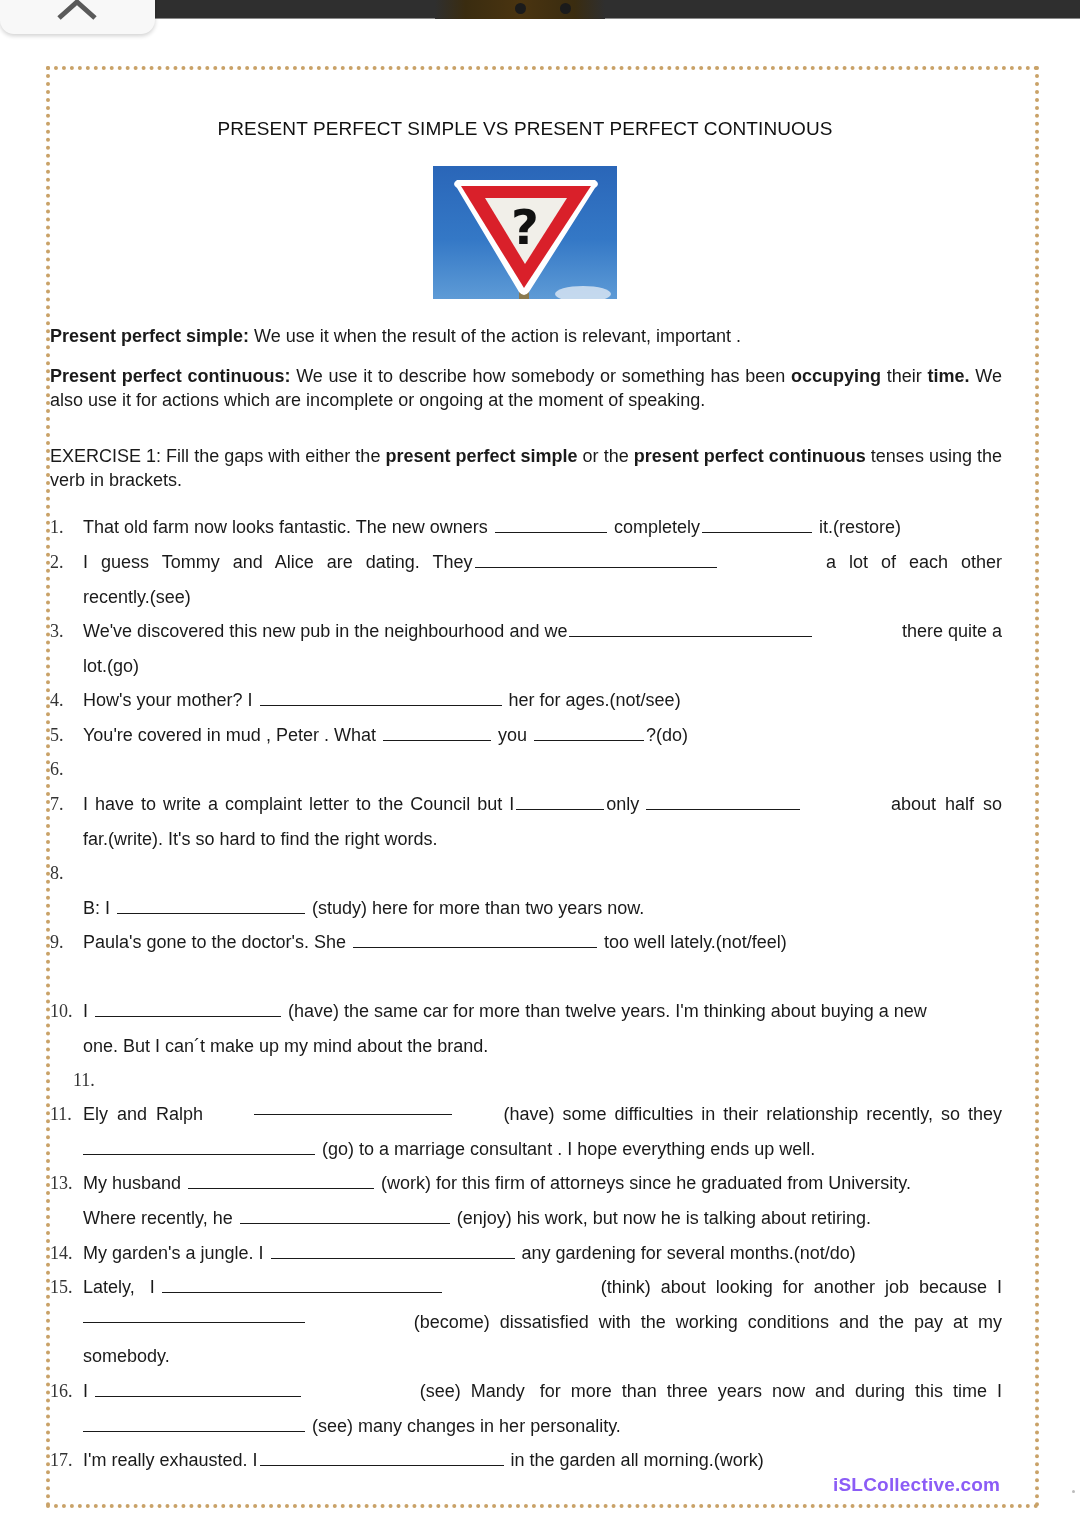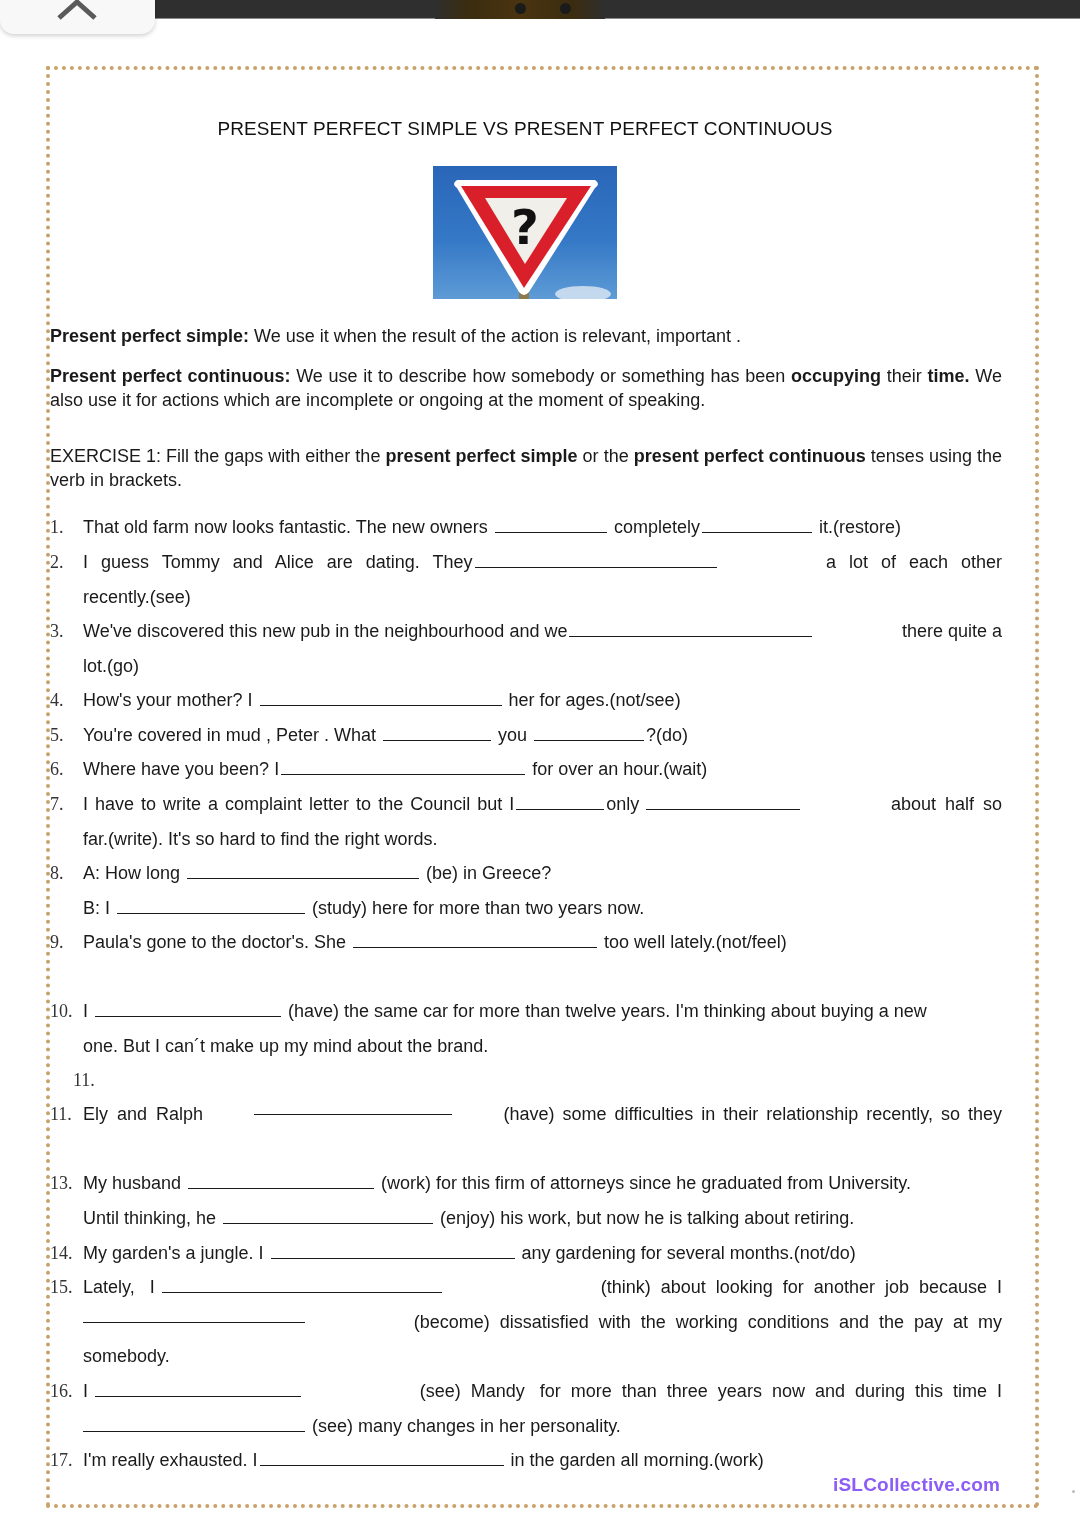--- a/index.html
+++ b/index.html
@@ -119,41 +119,39 @@
 <div class="q" style="top:718px;">
   <div class="qline">
     <span class="num">5.</span>
     <span class="txt"><span>You're covered in mud , Peter . What</span> <span class="gap" style="width:108px"></span> <span>you</span> <span class="gap" style="width:110px"></span><span>?(do)</span></span>
   </div>
 </div>
 
 <div class="q" style="top:752px;">
   <div class="qline">
     <span class="num">6.</span>
-    <span class="txt"><span>Where have you been? I</span><span class="gap" style="width:244px"></span> <span>for over an hour.(wait)</span></span>
   </div>
 </div>
 
 <div class="q" style="top:787px;">
   <div class="qline">
     <span class="num">7.</span>
     <span class="txt just">
         <span><span style="word-spacing:2px">I have to write a complaint letter to the Council but I</span><span class="gap" style="width:88px"></span><span>only</span> <span class="gap" style="width:154px"></span></span>
         <span style="word-spacing:4px">about half so</span>
       </span>
   </div>
   <div class="qline">
       <span class="txt">far.(write). It's so hard to find the right words.</span>
     </div>
 </div>
 
 <div class="q" style="top:856px;">
   <div class="qline">
     <span class="num">8.</span>
-    <span class="txt"><span>A: How long</span> <span class="gap" style="width:232px"></span> <span>(be) in Greece?</span></span>
   </div>
   <div class="qline">
     <span class="txt"><span>B: I</span> <span class="gap" style="width:188px"></span> <span>(study) here for more than two years now.</span></span>
   </div>
 </div>
 
 <div class="q" style="top:925px;">
   <div class="qline">
     <span class="num">9.</span>
     <span class="txt"><span>Paula's gone to the doctor's. She</span> <span class="gap" style="width:244px"></span> <span>too well lately.(not/feel)</span></span>
@@ -178,29 +176,32 @@
 
 <div class="q" style="top:1097px;">
   <div class="qline">
     <span class="num">11.</span>
     <span class="txt just">
         <span style="word-spacing:4px">Ely and Ralph</span>
         <span class="gap" style="width:198px"></span>
         <span style="word-spacing:3px">(have) some difficulties in their relationship recently, so they</span>
       </span>
   </div>
+  <div class="qline">
+    <span class="txt"><span class="gap" style="width:232px;margin-left:0"></span> <span>(go) to a marriage consultant . I hope everything ends up well.</span></span>
+  </div>
 </div>
 
 <div class="q" style="top:1166px;">
   <div class="qline">
     <span class="num">13.</span>
     <span class="txt"><span>My husband</span> <span class="gap" style="width:186px"></span> <span>(work) for this firm of attorneys  since he graduated from  University.</span></span>
   </div>
   <div class="qline">
-    <span class="txt"><span>Until thinking, he</span> <span class="gap" style="width:210px"></span> <span>(enjoy) his work, but now he is talking about retiring.</span></span>
+    <span class="txt"><span>Where recently, he</span> <span class="gap" style="width:210px"></span> <span>(enjoy) his work, but now he is talking about retiring.</span></span>
   </div>
 </div>
 
 <div class="q" style="top:1236px;">
   <div class="qline">
     <span class="num">14.</span>
     <span class="txt"><span>My garden's a jungle. I</span> <span class="gap" style="width:244px"></span> <span>any gardening for several months.(not/do)</span></span>
   </div>
 </div>
 

